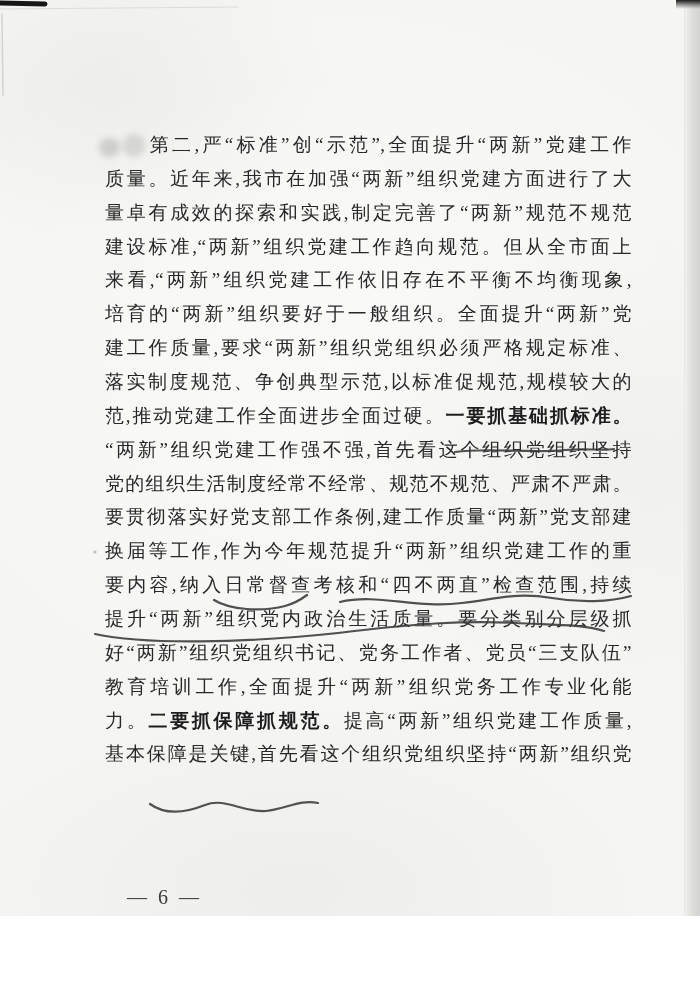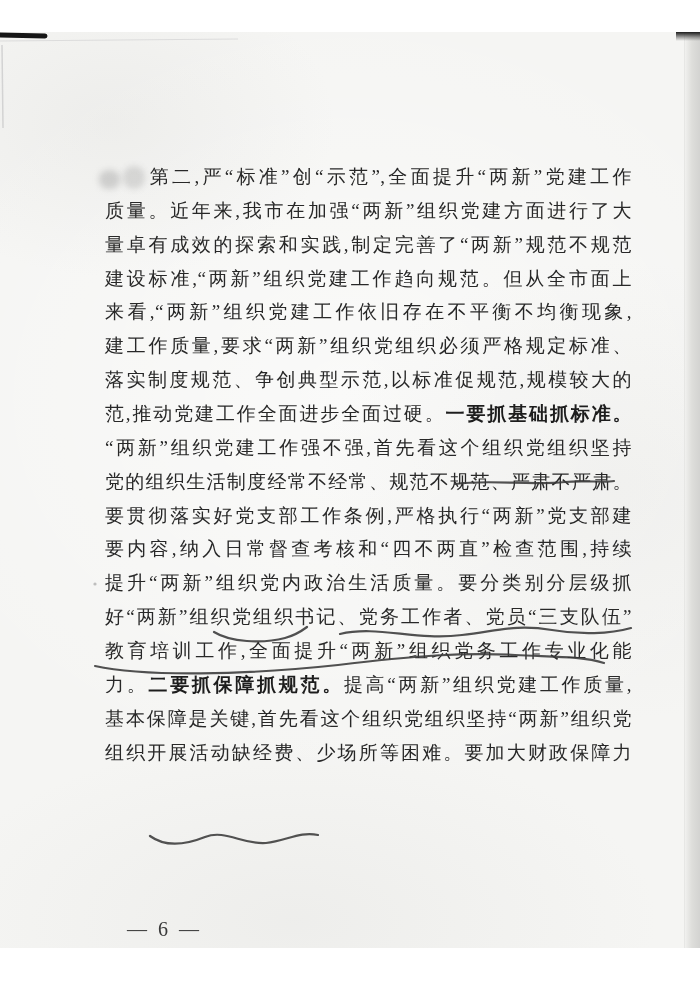--- a/index.html
+++ b/index.html
@@ -6,21 +6,20 @@
   .page{
     position:relative;width:700px;height:916px;overflow:hidden;
     font-family:"Liberation Serif","DejaVu Serif",serif;
     background:
       radial-gradient(ellipse 320px 220px at 16% 10%, rgba(205,205,202,.20), transparent 70%),
       radial-gradient(ellipse 420px 320px at 88% 50%, rgba(208,208,205,.16), transparent 72%),
       radial-gradient(ellipse 520px 260px at 42% 97%, rgba(212,212,209,.22), transparent 70%),
       radial-gradient(ellipse 600px 500px at 50% 40%, rgba(255,255,255,.5), transparent 80%),
       #f5f5f3;
     color:#2b2b2b;
-    margin-top:32px;
   }
   .content{
     position:absolute;left:105px;top:128px;width:527px;
   }
   .line{
     height:33.86px;line-height:33.86px;font-size:19px;
     text-align:justify;-moz-text-align-last:justify;text-align-last:justify;
     text-justify:inter-character;letter-spacing:.5px;
     color:#282828;
   }
@@ -56,33 +55,34 @@
 
   <div class="smudge s1"></div>
   <div class="smudge s2"></div>
 
   <div class="content">
     <div class="line"><span class="indent"></span><span class="seg">第二,严“标准”创“示范”,全面提升“两新”党建工作</span></div>
     <div class="line"><span class="seg">质量。近年来,我市在加强“两新”组织党建方面进行了大</span></div>
     <div class="line"><span class="seg">量卓有成效的探索和实践,制定完善了“两新”规范不规范</span></div>
     <div class="line"><span class="seg">建设标准,“两新”组织党建工作趋向规范。但从全市面上</span></div>
     <div class="line"><span class="seg">来看,“两新”组织党建工作依旧存在不平衡不均衡现象,</span></div>
+    <div class="line"><span class="seg">培育的“两新”组织要好于一般组织。全面提升“两新”党</span></div>
     <div class="line"><span class="seg">建工作质量,要求“两新”组织党组织必须严格规定标准、</span></div>
     <div class="line"><span class="seg">落实制度规范、争创典型示范,以标准促规范,规模较大的</span></div>
     <div class="line"><span class="seg">范,推动党建工作全面进步全面过硬。</span><span class="seg embold">一要抓基础抓标准。</span></div>
     <div class="line"><span class="seg">“两新”组织党建工作强不强,首先看这个组织党组织坚持</span></div>
     <div class="line"><span class="seg">党的组织生活制度经常不经常、规范不规范、严肃不严肃。</span></div>
-    <div class="line"><span class="seg">要贯彻落实好党支部工作条例,严格执行“两新”党支部建</span></div>
+    <div class="line"><span class="seg">要贯彻落实好党支部工作条例,建工作质量“两新”党支部建</span></div>
+    <div class="line"><span class="seg">换届等工作,作为今年规范提升“两新”组织党建工作的重</span></div>
     <div class="line"><span class="seg">要内容,纳入日常督查考核和“四不两直”检查范围,持续</span></div>
     <div class="line"><span class="seg">提升“两新”组织党内政治生活质量。要分类别分层级抓</span></div>
     <div class="line"><span class="seg">好“两新”组织党组织书记、党务工作者、党员“三支队伍”</span></div>
     <div class="line"><span class="seg">教育培训工作,全面提升“两新”组织党务工作专业化能</span></div>
     <div class="line"><span class="seg">力。</span><span class="seg embold">二要抓保障抓规范。</span><span class="seg">提高“两新”组织党建工作质量,</span></div>
     <div class="line"><span class="seg">基本保障是关键,首先看这个组织党组织坚持“两新”组织党</span></div>
-    <div class="line"><span class="seg">组织开展活动缺经费、少场所等困难。要加大财政保障力</span></div>
   </div>
 
   <div class="footer">— 6 —</div>
 
   <svg class="marks" width="700" height="989" viewBox="0 0 700 989">
     <g fill="none" stroke="#3a3a3a" stroke-width="2.2" stroke-linecap="round" opacity="0.88">
       <path d="M 455 452 C 490 447, 530 454, 565 450 C 585 448, 603 451, 614 449"></path>
       <path d="M 214 600 C 230 610, 262 612, 285 606 C 296 603, 303 598, 307 595"></path>
       <path d="M 340 602 C 378 593, 415 609, 462 603 C 498 599, 515 592, 552 598 C 580 603, 610 602, 631 596"></path>
       <path d="M 95 634 C 145 645, 245 643, 338 633 C 412 624, 465 620, 515 623 C 552 625, 582 624, 604 631"></path>

